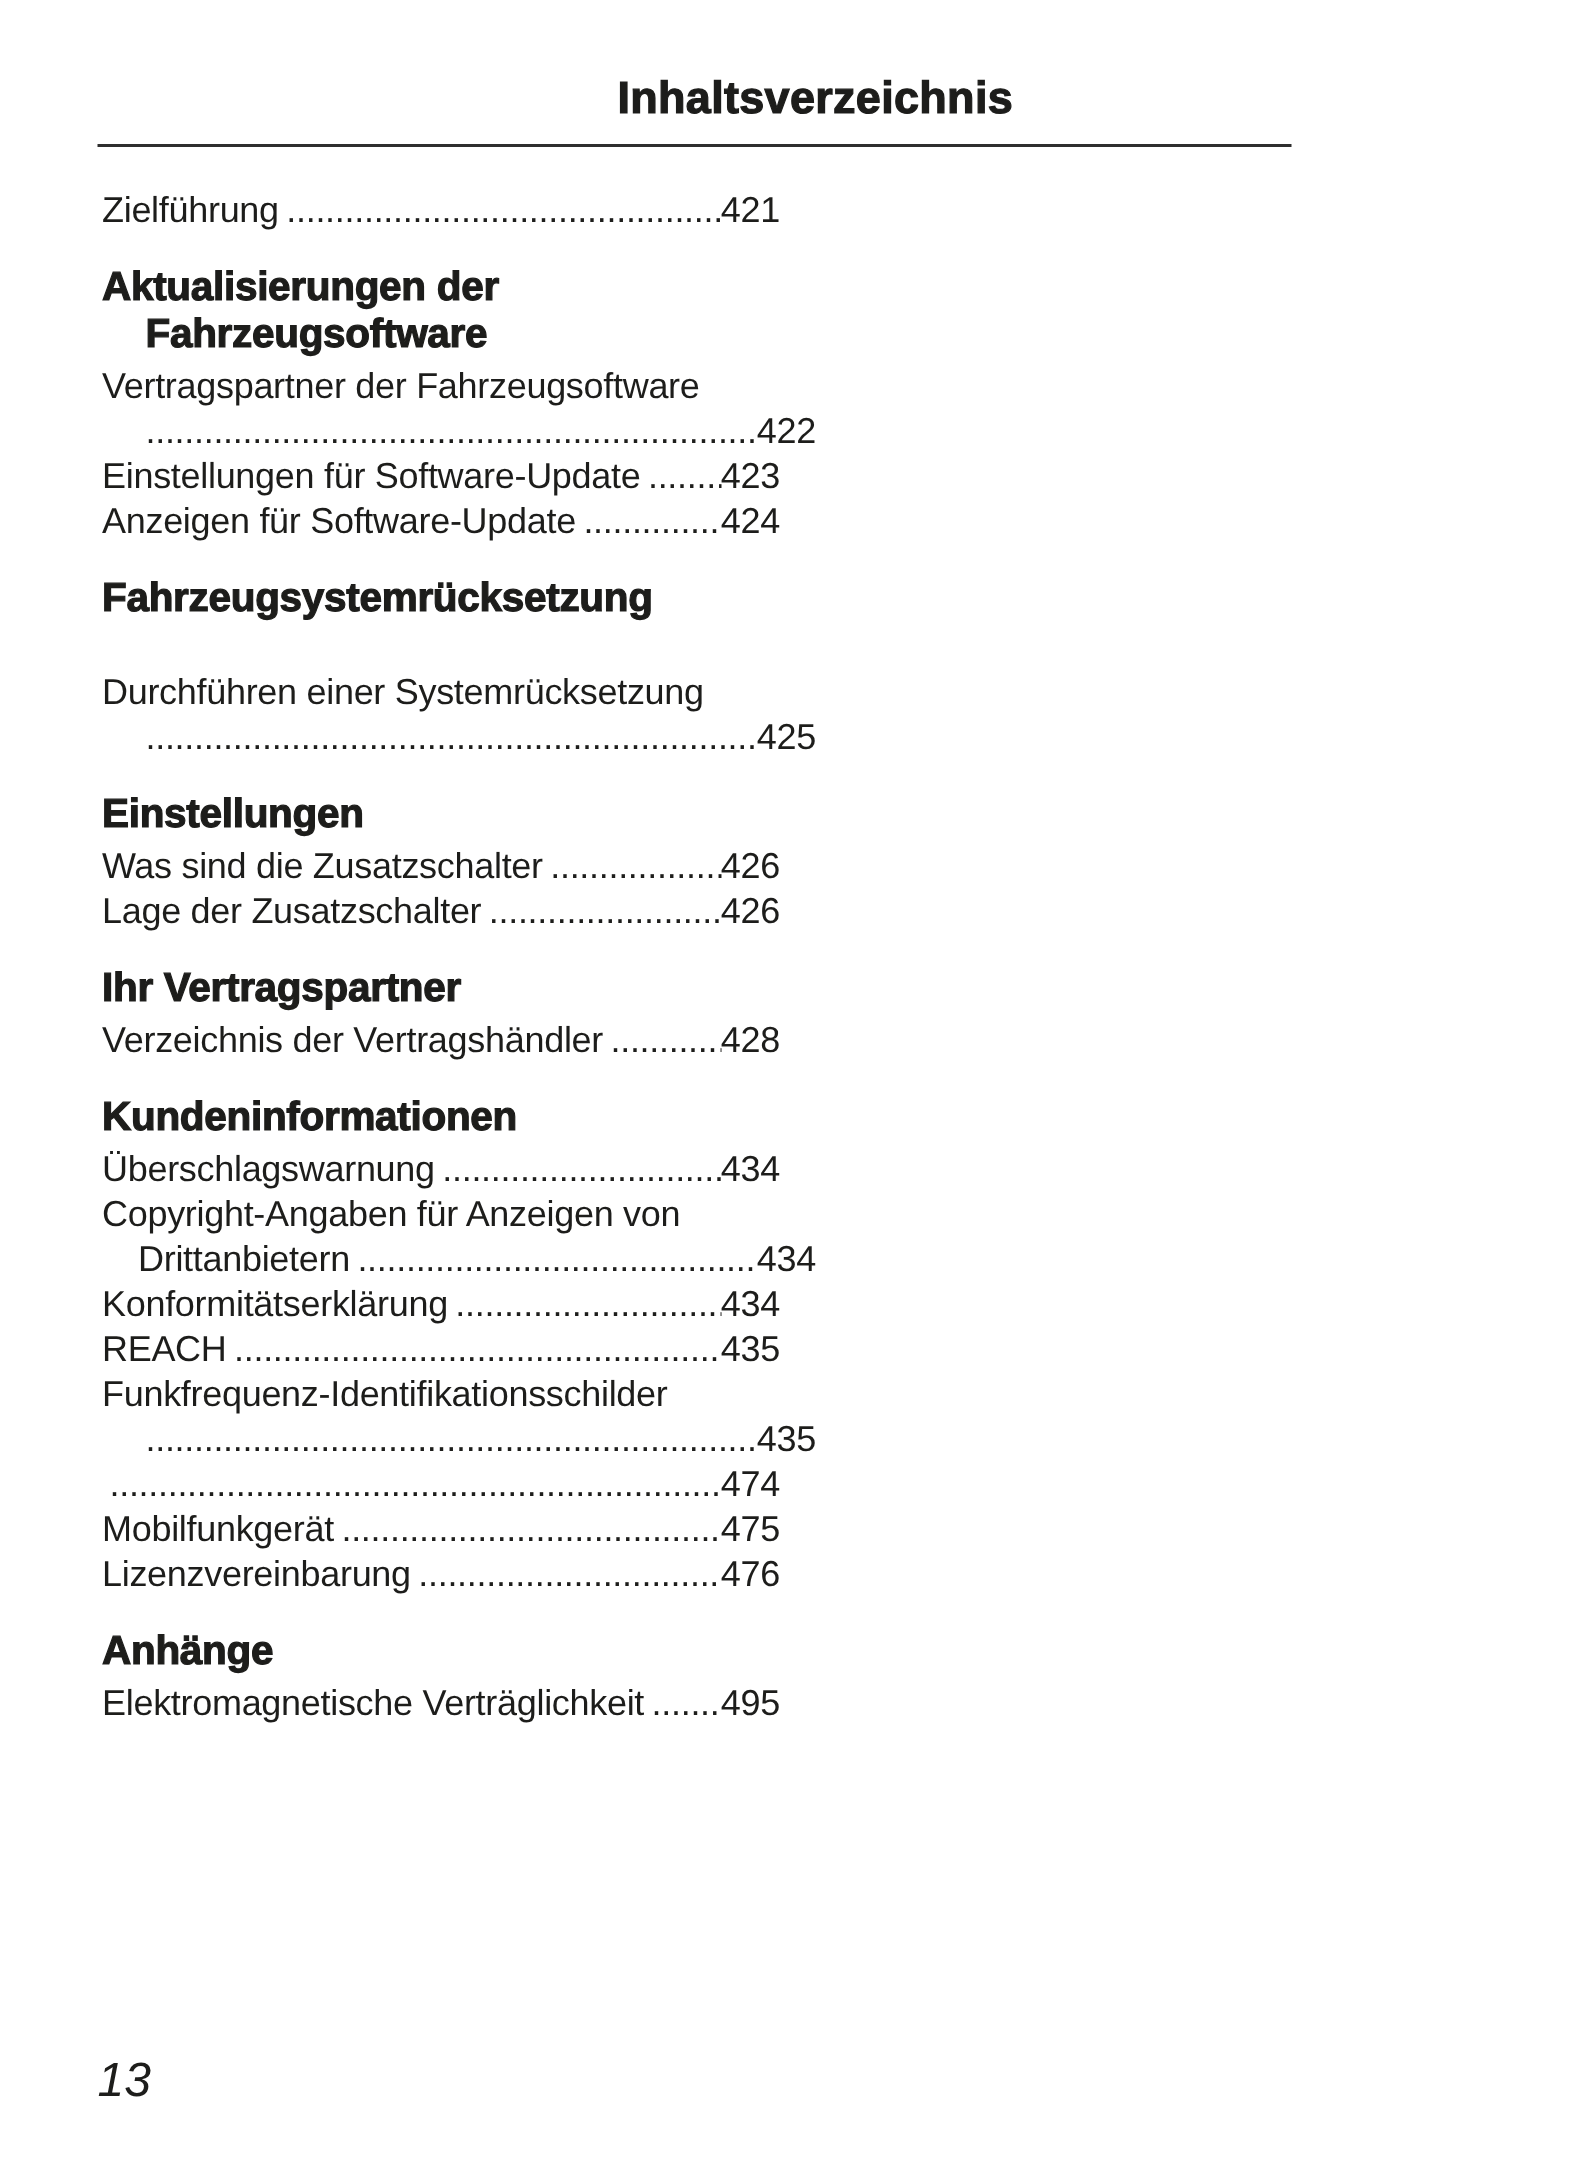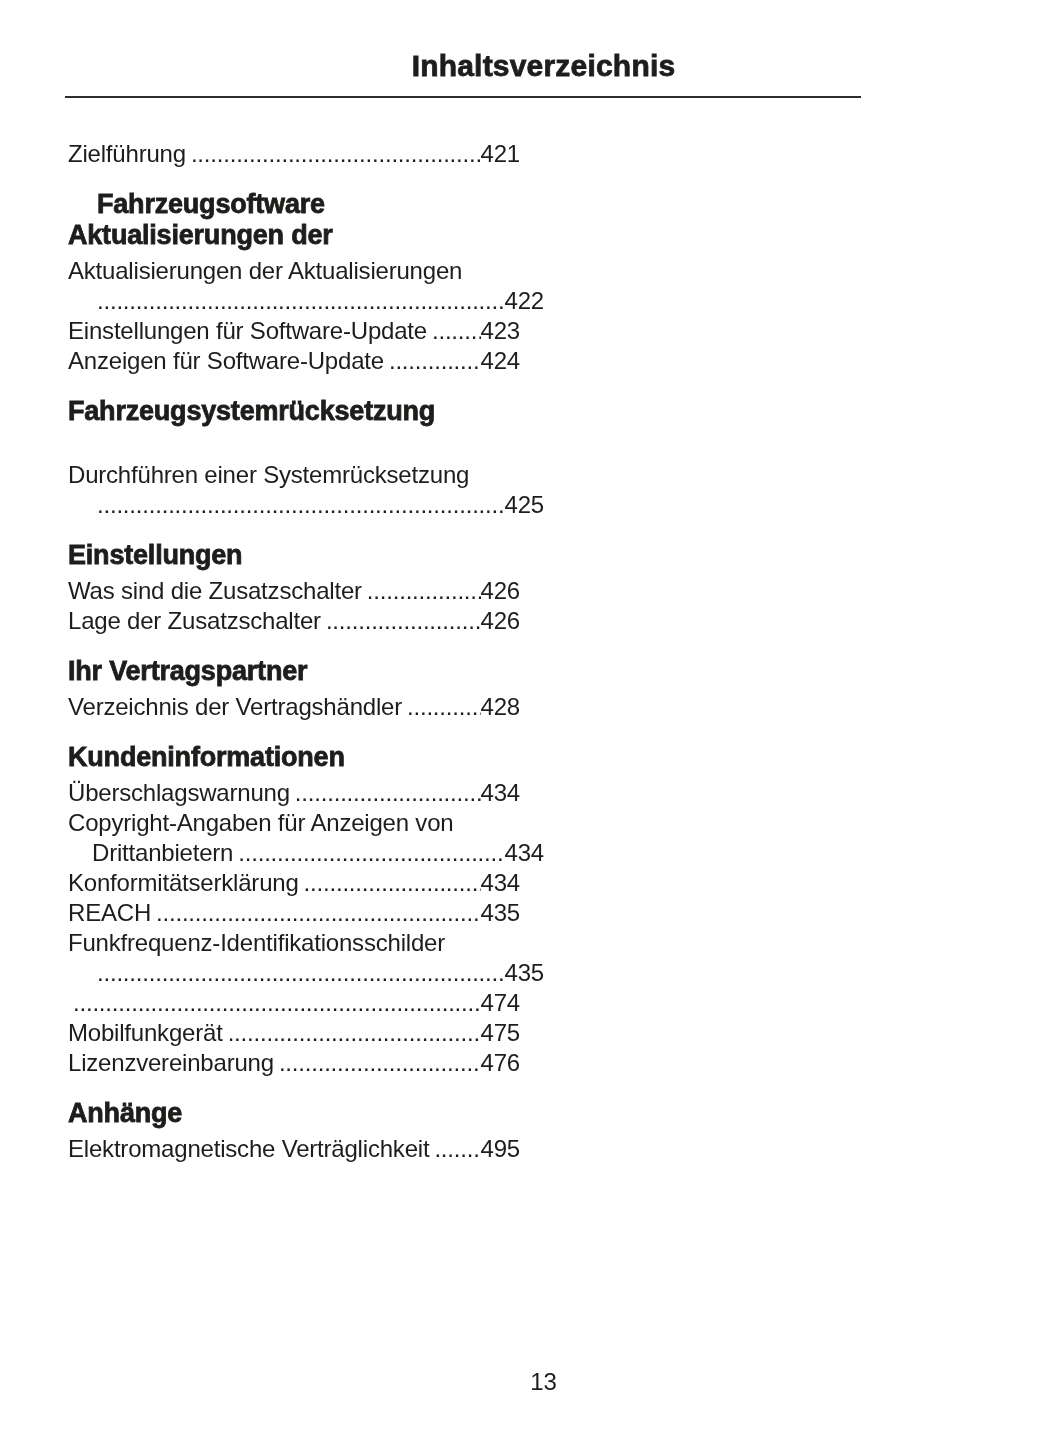--- a/index.html
+++ b/index.html
@@ -35,21 +35,21 @@
     letter-spacing:0.2px;
     -webkit-text-stroke:0.8px currentColor;
   }
   .title-rule{
     margin-top:12px;
     height:2px;
     background:var(--rule);
   }
   .toc{
     margin-left:3px;
-    margin-top:41px;
+    margin-top:28px;
     width:452px;
     font-size:24px;
     line-height:30px;
     letter-spacing:-0.2px;
   }
   .toc-section{margin-top:20px;}
   .toc-section.first{margin-top:0;}
   .section-heading{
     font-size:27px;
     line-height:31px;
@@ -81,23 +81,24 @@
   }
   .pagenum{
     flex:0 0 auto;
     white-space:nowrap;
   }
   .footer-pageno{
     position:absolute;
     left:0;
     width:957px;
     top:1368px;
-    text-align:center;
-    font-size:24px;
+    text-align:left;
+    font-size:32px;
     letter-spacing:0px;
+    font-style:italic;
   }
 </style>
 </head>
 <body>
 
 <div class="page">
   <div class="print-area">
     <div class="doc-title">Inhaltsverzeichnis</div>
     <div class="title-rule"></div>
 
@@ -106,26 +107,26 @@
           <div class="entry">
             <div class="entry-row">
               <span class="entry-label">Zielführung</span>
               <span class="dots">............................................................................................................................................</span>
               <span class="pagenum">421</span>
             </div>
           </div>
         </div>
         <div class="toc-section">
           <div class="section-heading">
+            <span class="h-line">Aktualisierungen der</span>
             <span class="h-line indent">Fahrzeugsoftware</span>
-            <span class="h-line">Aktualisierungen der</span>
-          </div>
-          <div class="entry">
-            <div class="entry-row">
-              <span class="entry-label">Aktualisierungen der Aktualisierungen</span>
+          </div>
+          <div class="entry">
+            <div class="entry-row">
+              <span class="entry-label">Vertragspartner der Fahrzeugsoftware</span>
             </div>
             <div class="entry-row cont">
               <span class="dots">............................................................................................................................................</span>
               <span class="pagenum">422</span>
             </div>
           </div>
           <div class="entry">
             <div class="entry-row">
               <span class="entry-label">Einstellungen für Software-Update</span>
               <span class="dots">............................................................................................................................................</span>

